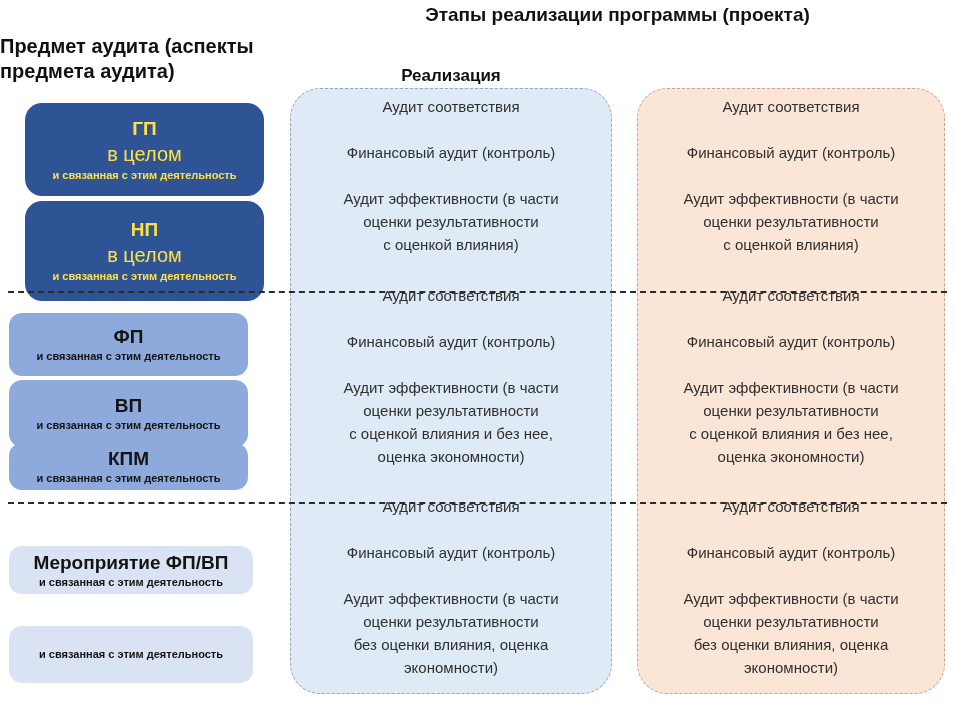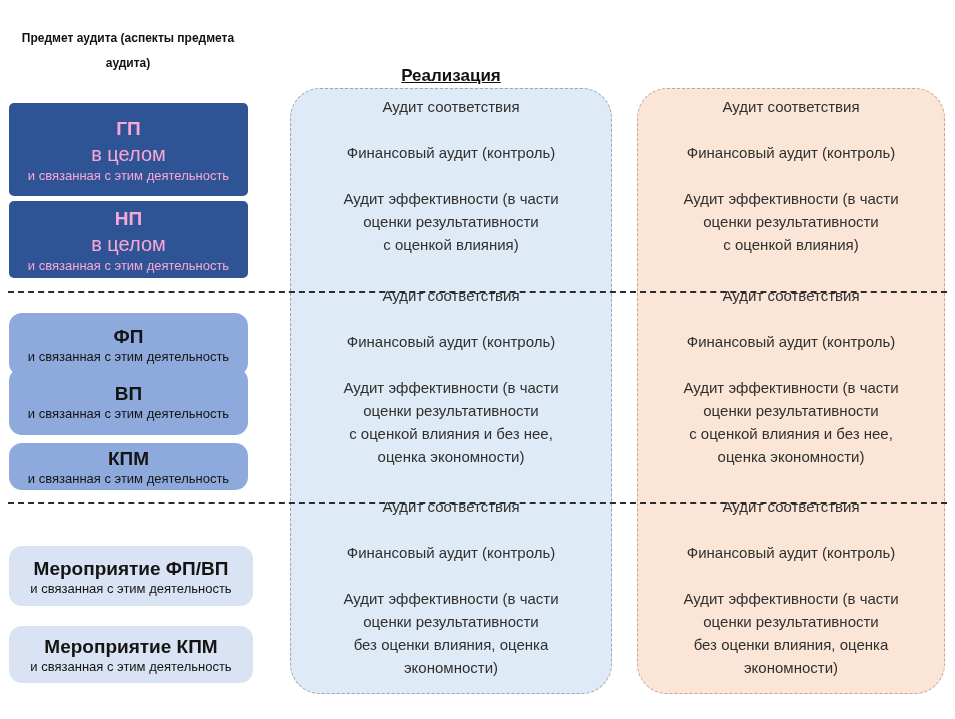--- a/index.html
+++ b/index.html
@@ -3,24 +3,24 @@
 <meta charset="utf-8">
 <style>
   html,body{margin:0;padding:0;background:#fff;}
   #stage{
     position:relative;width:955px;height:719px;background:#fff;
     font-family:"Liberation Sans", sans-serif;color:#1a1a1a;overflow:hidden;
   }
   
   .main-title{position:absolute;left:290px;top:4px;width:655px;text-align:center;
     font-size:19px;font-weight:bold;color:#111;}
-  .subject-header{position:absolute;left:0px;top:26px;width:256px;text-align:center;
-    font-size:12px;font-weight:bold;line-height:25px;color:#111;}
+  .subject-header{position:absolute;left:0px;top:34px;width:256px;text-align:left;
+    font-size:20px;font-weight:bold;line-height:25px;color:#111;}
   .col-header{position:absolute;top:66px;text-align:center;font-size:17px;font-weight:bold;color:#111;}
-  .col-header.c1{left:290px;width:322px;text-decoration:underline;}
+  .col-header.c1{left:290px;width:322px;}
   .col-header.c2{left:637px;width:308px;}
   
   .panel{position:absolute;top:88px;height:606px;border-radius:30px;box-sizing:border-box;
     border:1.5px dashed var(--panel-blue-border);background:var(--panel-blue);overflow:hidden;}
   .panel.blue{left:290px;width:322px;}
   .panel.peach{left:637px;width:308px;background:var(--panel-peach);border-color:var(--panel-peach-border);}
   .psec{box-sizing:border-box;display:flex;flex-direction:column;align-items:center;
     padding-top:6px;font-size:15px;color:var(--text-dark);text-align:center;}
   .psec-1{height:189px;} .psec-2{height:211px;} .psec-3{height:202px;}
   .ppar{margin-bottom:23px;}
@@ -28,37 +28,38 @@
   .u{text-underline-offset:3px;}
   
   .hsep{position:absolute;left:8px;width:939px;height:0;border-top:2px dashed var(--separator);z-index:5;}
   .hsep.s1{top:291px;} .hsep.s2{top:502px;}
   
   .sbox{position:absolute;left:9px;width:239px;box-sizing:border-box;border-radius:13px;
     display:flex;flex-direction:column;align-items:center;justify-content:center;text-align:center;}
   .sbox .t1{font-size:19px;font-weight:bold;line-height:24px;}
   .sbox .t2{font-size:20px;font-weight:normal;line-height:27px;}
   .sbox .t2:empty{display:none;}
-  .sbox .sub{font-size:13px;font-weight:normal;line-height:15px;}
-  .sbox.dark{background:var(--dark-blue);color:#f9a8d4;border-radius:5px;}
+  .sbox .sub{font-size:11px;font-weight:bold;line-height:15px;}
+  .sbox.dark{background:var(--dark-blue);color:#fde047;border-radius:17px;margin-left:16px;}
   .sbox.mid{background:var(--mid-blue);color:#141414;}
   .sbox.light{background:var(--light-blue);color:#141414;width:244px;}
   .b1{top:103px;height:93px;}
-  .b2{top:201px;height:77px;}
+  .b2{top:201px;height:100px;}
   .b3{top:313px;height:63px;}
-  .b4{top:368px;height:67px;}
+  .b4{top:380px;height:67px;}
   .b5{top:443px;height:47px;}
-  .b6{top:546px;height:60px;}
+  .b6{top:546px;height:48px;}
   .b7{top:626px;height:57px;}
 </style>
 </head>
 <body>
 
 <div id="stage">
 
+  <div class="main-title">Этапы реализации программы (проекта)</div>
 
   <div class="subject-header">Предмет аудита (аспекты предмета аудита)</div>
 
   <div class="col-header c1">Реализация</div>
 
   <div class="panel blue">
       <div class="psec psec-1">
         <div class="ppar">
           <div class="pline"><span>Аудит соответствия</span></div>
         </div>
@@ -171,18 +172,17 @@
     <div class="t1">КПМ</div>
 
     <div class="sub">и связанная с этим деятельность</div>
   </div>
   <div class="sbox light b6">
     <div class="t1">Мероприятие ФП/ВП</div>
 
     <div class="sub">и связанная с этим деятельность</div>
   </div>
   <div class="sbox light b7">
-    <div class="t1">Мероприятие КПМ</div>
 
     <div class="sub">и связанная с этим деятельность</div>
   </div>
 
 </div>
 
 </body></html>

